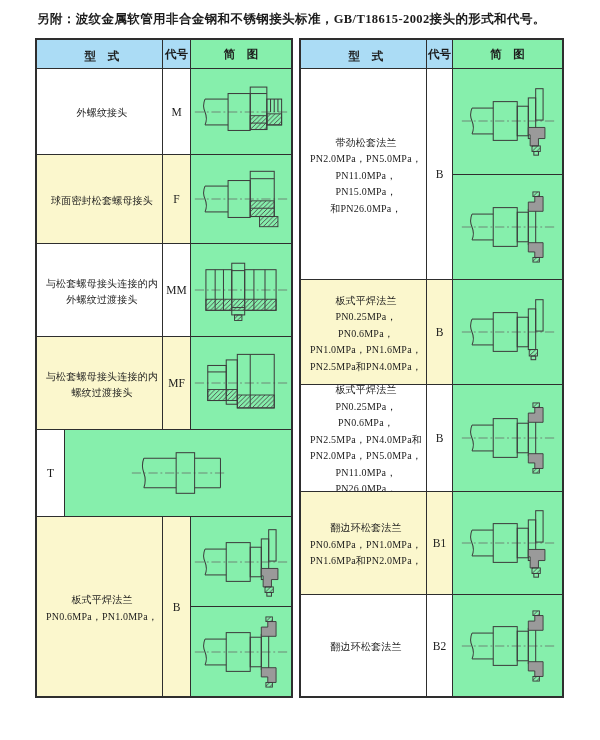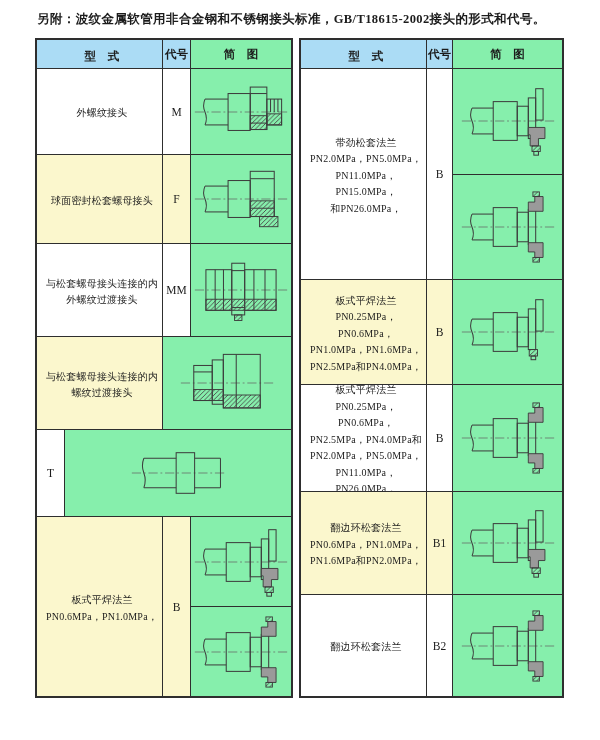--- a/index.html
+++ b/index.html
@@ -150,20 +150,23 @@
               </svg>
             </span>
           </div>
         </div>
     </div>
       <div class="trow hl" style="height:93px">
       <div class="tc type">
           <div>与松套螺母接头连接的内</div>
           <div>螺纹过渡接头</div>
         </div>
+      <div class="tc code">
+        <span>MF</span>
+      </div>
       <div class="tc diag">
           <div class="dcell">
             <span class="dwrap">
               <svg viewBox="0 0 104 78" width="98" height="72">
                 <defs>
                   <pattern id="h4" patternUnits="userSpaceOnUse" width="5" height="5">
                     <path d="M0,5 L5,0" stroke="#4a4a4a" stroke-width="1"></path>
                   </pattern>
                 </defs>
                 <line x1="2" y1="39" x2="102" y2="39" stroke="#666" stroke-width="0.8" stroke-dasharray="10 3 2 3"></line>

